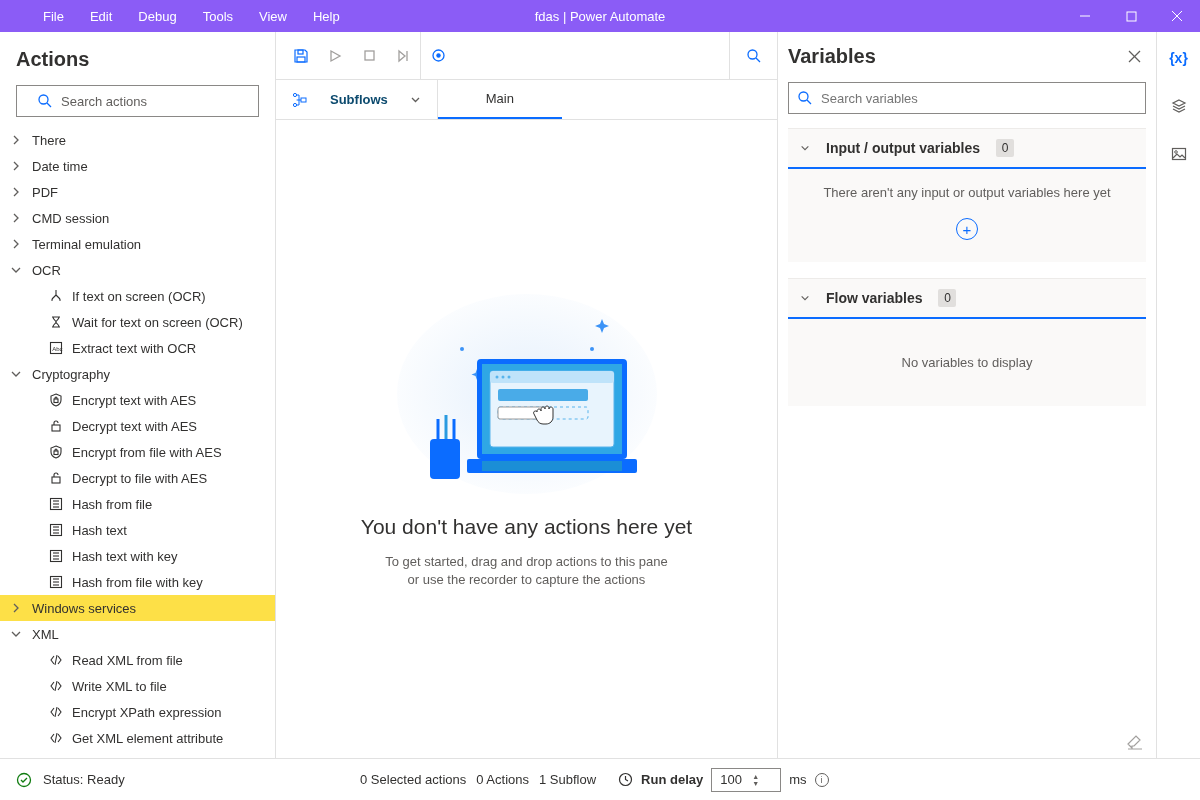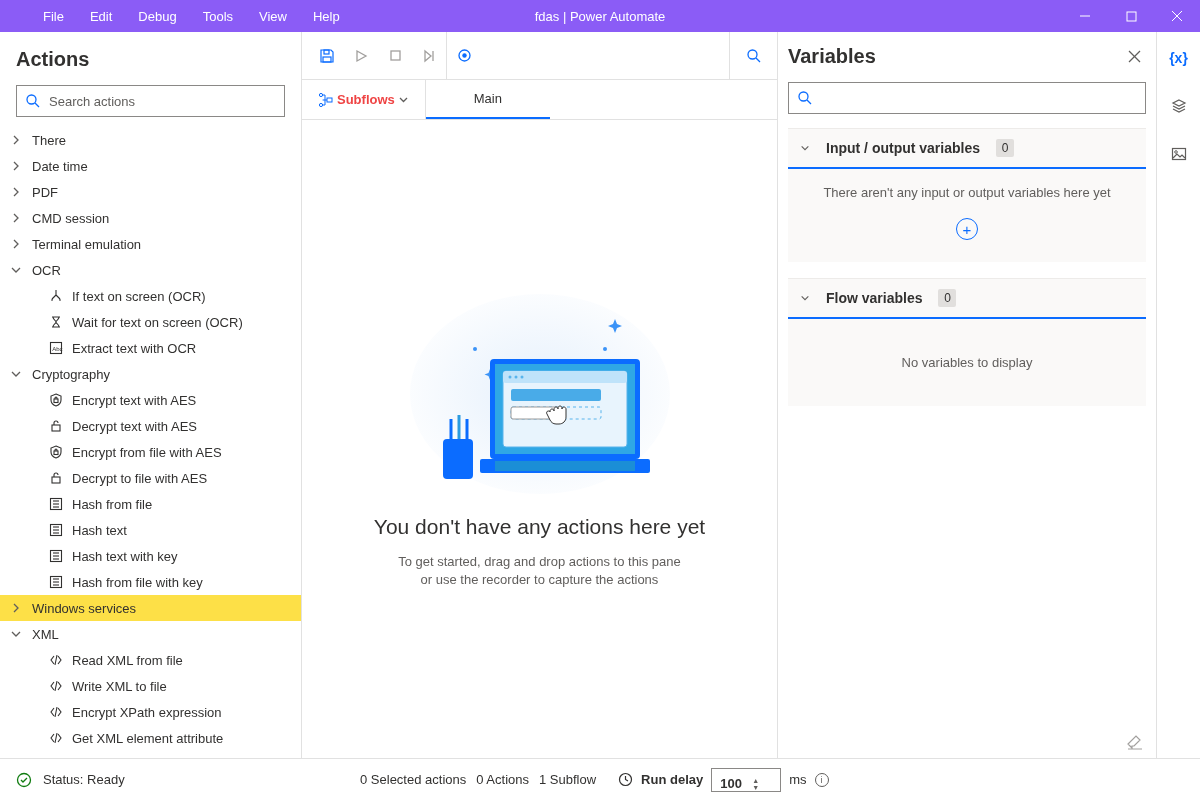--- a/index.html
+++ b/index.html
@@ -8,23 +8,23 @@
     .titlebar { height: 32px; background: #8b5cf6; color: #fff; display: flex; align-items: center; font-size: 13px; }
     .menus { display: flex; padding-left: 30px; gap: 0; }
     .menu-item { padding: 0 13px; height: 32px; display: flex; align-items: center; cursor: pointer; }
     .title-text { position: absolute; left: 0; right: 0; text-align: center; pointer-events: none; }
     .win-controls { margin-left: auto; display: flex; }
     .win-btn { width: 46px; height: 32px; display: flex; align-items: center; justify-content: center; cursor: pointer; }
 
     .main-layout { display: flex; height: 726px; }
 
     
-    .actions-panel { width: 302px; border-right: 1px solid #e1e1e1; display: flex; flex-direction: column; }
+    .actions-panel { width: 276px; border-right: 1px solid #e1e1e1; display: flex; flex-direction: column; }
     .panel-title { font-size: 20px; font-weight: 600; padding: 16px 16px 14px 16px; color: #323130; }
-    .search-box { margin: 0 16px 10px 16px; height: 32px; border: 1px solid #8a8886; display: flex; align-items: center; padding: 0 8px; }
+    .search-box { margin: 0 16px 10px 16px; height: 32px; border: 1px solid #8a8886; display: flex; align-items: center; padding: 0 20px; }
     .search-box svg { flex-shrink: 0; }
     .search-box input { border: none; outline: none; flex: 1; margin-left: 8px; font-size: 13px; color: #323130; }
     .search-box input::placeholder { color: #605e5c; }
 
     .tree { flex: 1; overflow-y: auto; font-size: 13px; color: #323130; position: relative; }
     .tree::-webkit-scrollbar { width: 10px; }
     .tree::-webkit-scrollbar-thumb { background: #c8c6c4; }
 
     .tree-row { height: 26px; display: flex; align-items: center; cursor: pointer; }
     .tree-row.hover { background: #fde047; }
@@ -36,21 +36,21 @@
     
     .center { flex: 1; display: flex; flex-direction: column; min-width: 0; border-right: 1px solid #e1e1e1; }
     .toolbar { height: 48px; border-bottom: 1px solid #e1e1e1; display: flex; align-items: center; }
     .tb-group { display: flex; align-items: center; height: 100%; }
     .tb-btn { width: 34px; height: 48px; display: flex; align-items: center; justify-content: center; cursor: pointer; color: #0b6cff; }
     .tb-sep { width: 1px; height: 48px; background: #e1e1e1; }
     .tb-btn.dim { color: #a19f9d; }
     .tb-search { margin-left: auto; width: 48px; border-left: 1px solid #e1e1e1; height: 48px; display: flex; align-items: center; justify-content: center; color: #0b6cff; cursor: pointer; }
 
     .tabs-row { height: 40px; border-bottom: 1px solid #e1e1e1; display: flex; align-items: stretch; }
-    .subflows-btn { padding: 0 16px; display: flex; align-items: center; gap: 3px; font-size: 13px; font-weight: 600; color: #ef4444; border-right: 1px solid #e1e1e1; cursor: pointer; }
+    .subflows-btn { padding: 0 16px; display: flex; align-items: center; gap: 22px; font-size: 13px; font-weight: 600; color: #0c4a6e; border-right: 1px solid #e1e1e1; cursor: pointer; }
     .tab { padding: 0 48px; display: flex; align-items: center; font-size: 13px; color: #323130; border-bottom: 2px solid #0b6cff; cursor: pointer; justify-content: center; }
 
     .canvas { flex: 1; display: flex; flex-direction: column; align-items: center; justify-content: center; text-align: center; padding: 20px; background: #fff; }
     .illus { width: 290px; height: 210px; margin-bottom: 16px; }
     .empty-h { font-size: 21px; color: #323130; margin-bottom: 14px; }
     .empty-p { font-size: 13px; color: #605e5c; line-height: 1.4; }
 
     
     .vars-panel { width: 378px; display: flex; flex-direction: column; }
     .vars-head { height: 48px; display: flex; align-items: center; padding-left: 10px; padding-right: 6px; }
@@ -73,21 +73,21 @@
     .rail { width: 44px; border-left: 1px solid #e1e1e1; display: flex; flex-direction: column; align-items: center; padding-top: 12px; gap: 20px; }
     .rail-btn { width: 32px; height: 28px; display: flex; align-items: center; justify-content: center; cursor: pointer; color: #0b6cff; }
     .rail-btn.gray { color: #605e5c; }
 
     
     .statusbar { height: 42px; border-top: 1px solid #e1e1e1; display: flex; align-items: center; font-size: 13px; color: #323130; padding: 0 16px; gap: 24px; }
     .status-left { display: flex; align-items: center; gap: 11px; }
     .status-group { display: flex; align-items: center; gap: 10px; margin-left: auto; margin-right: auto; position: absolute; left: 360px; }
     .statusbar { position: relative; }
     .delay-group { display: flex; align-items: center; gap: 8px; margin-left: 12px; }
-    .delay-input { width: 70px; height: 24px; border: 1px solid #8a8886; display: flex; align-items: flex-end; padding: 0 21px 0 8px; font-size: 13px; justify-content: space-between; font-weight: bold; }
+    .delay-input { width: 70px; height: 24px; border: 1px solid #8a8886; display: flex; align-items: center; padding: 0 21px 0 8px; font-size: 13px; justify-content: space-between; }
     .spinners { display: flex; flex-direction: column; }
     .spinners span { font-size: 7px; line-height: 7px; color: #605e5c; cursor: pointer; }
     .info-i { width: 14px; height: 14px; border: 1px solid #605e5c; border-radius: 50%; display: flex; align-items: center; justify-content: center; font-size: 9px; color: #605e5c; }
   </style>
 </head>
 <body>
 
 <div class="titlebar">
   <div class="menus" id="menus">
       <div class="menu-item">File</div>
@@ -466,20 +466,21 @@
             <line x1="1" y1="1" x2="12" y2="12" stroke="#605e5c" stroke-width="1.2"></line>
             <line x1="12" y1="1" x2="1" y2="12" stroke="#605e5c" stroke-width="1.2"></line>
           </svg>
         </div>
     </div>
     <div class="vars-search">
       <svg width="16" height="16" viewBox="0 0 16 16">
           <circle cx="6.5" cy="6.5" r="4.5" fill="none" stroke="#0b6cff" stroke-width="1.3"></circle>
           <line x1="10" y1="10" x2="14" y2="14" stroke="#0b6cff" stroke-width="1.3"></line>
         </svg>
+      <input placeholder="Search variables" style="">
     </div>
     <div class="vars-body">
       <div class="var-section">
         <div class="var-sec-head">
           <span class="chev">
               <svg width="12" height="12" viewBox="0 0 12 12">
                 <path d="M2 4l4 4 4-4" fill="none" stroke="#605e5c" stroke-width="1.3"></path>
               </svg>
             </span>
           <span>Input / output variables</span>

